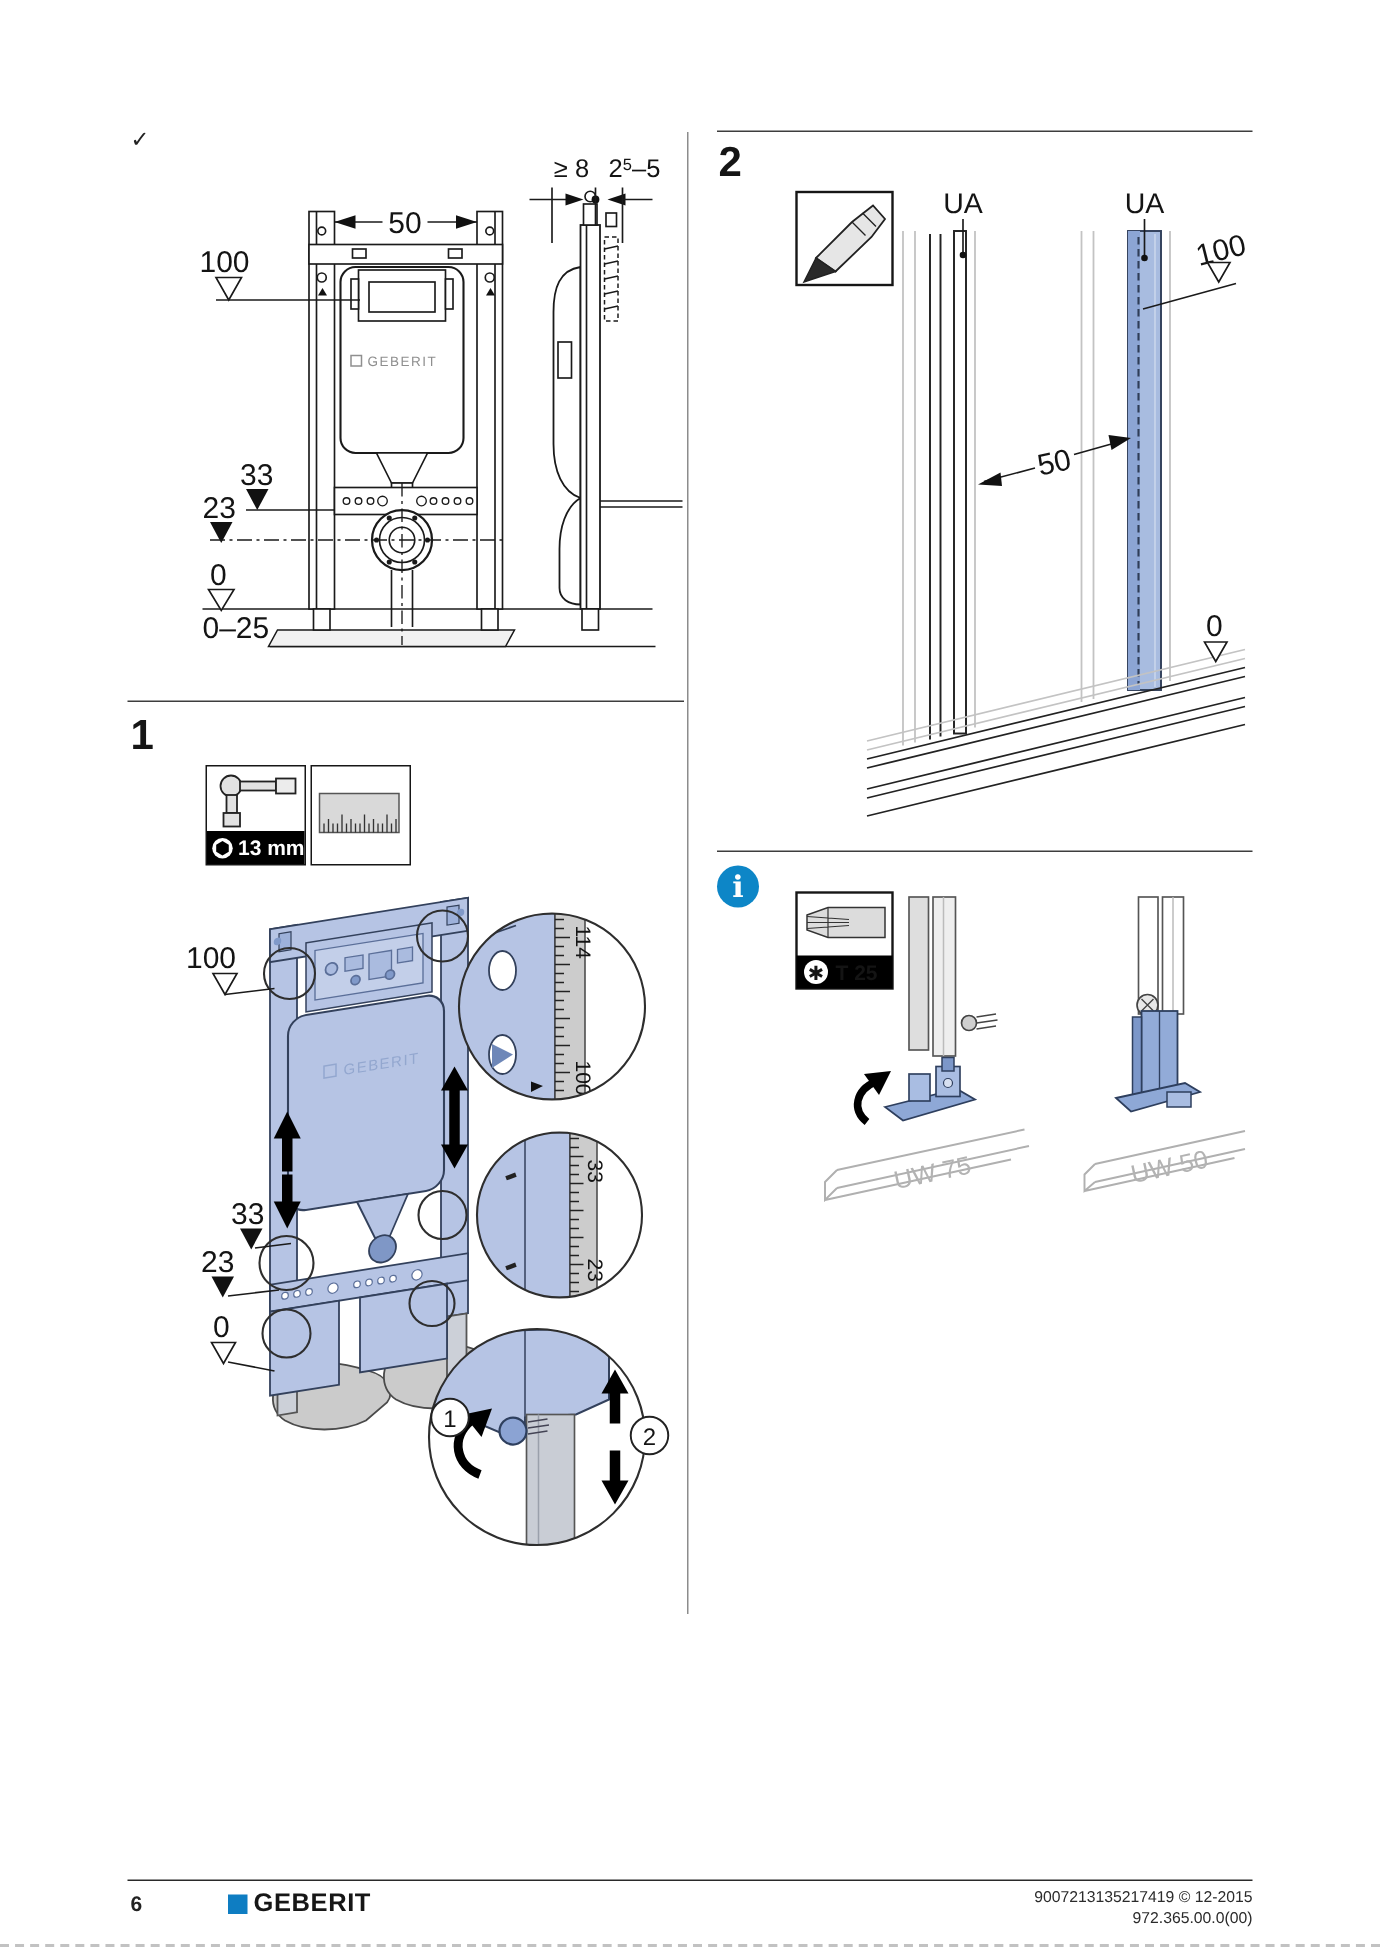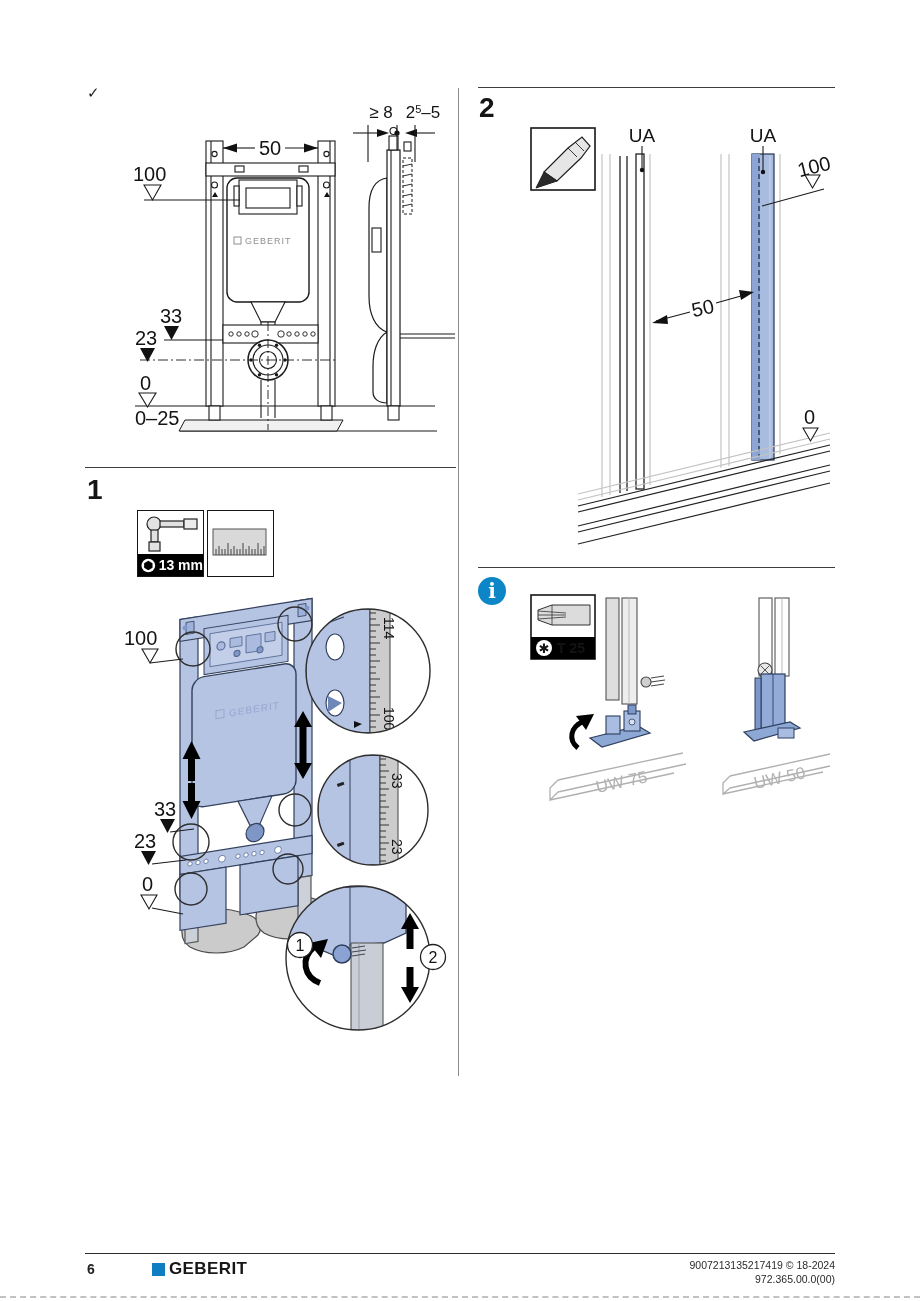--- a/index.html
+++ b/index.html
@@ -489,18 +489,18 @@
     </g>
   </svg>
 
   <div class="rule" style="left:85px;top:1253px;width:750px;background:#2a2a2a;"></div>
   <div class="footer-page" style="left:87px;top:1261px;">6</div>
   <div class="footer-logo" style="left:152px;top:1259px;">
     <span class="sq"></span>
     <span class="word">GEBERIT</span>
   </div>
   <div class="footer-code" style="right:85px;top:1258px;">
-    <div>9007213135217419 © 18-2024</div>
+    <div>9007213135217419 © 12-2015</div>
     <div>972.365.00.0(00)</div>
   </div>
   <div class="dashedge" style="top:1296px;"></div>
 
 </div>
 
 </body></html>

